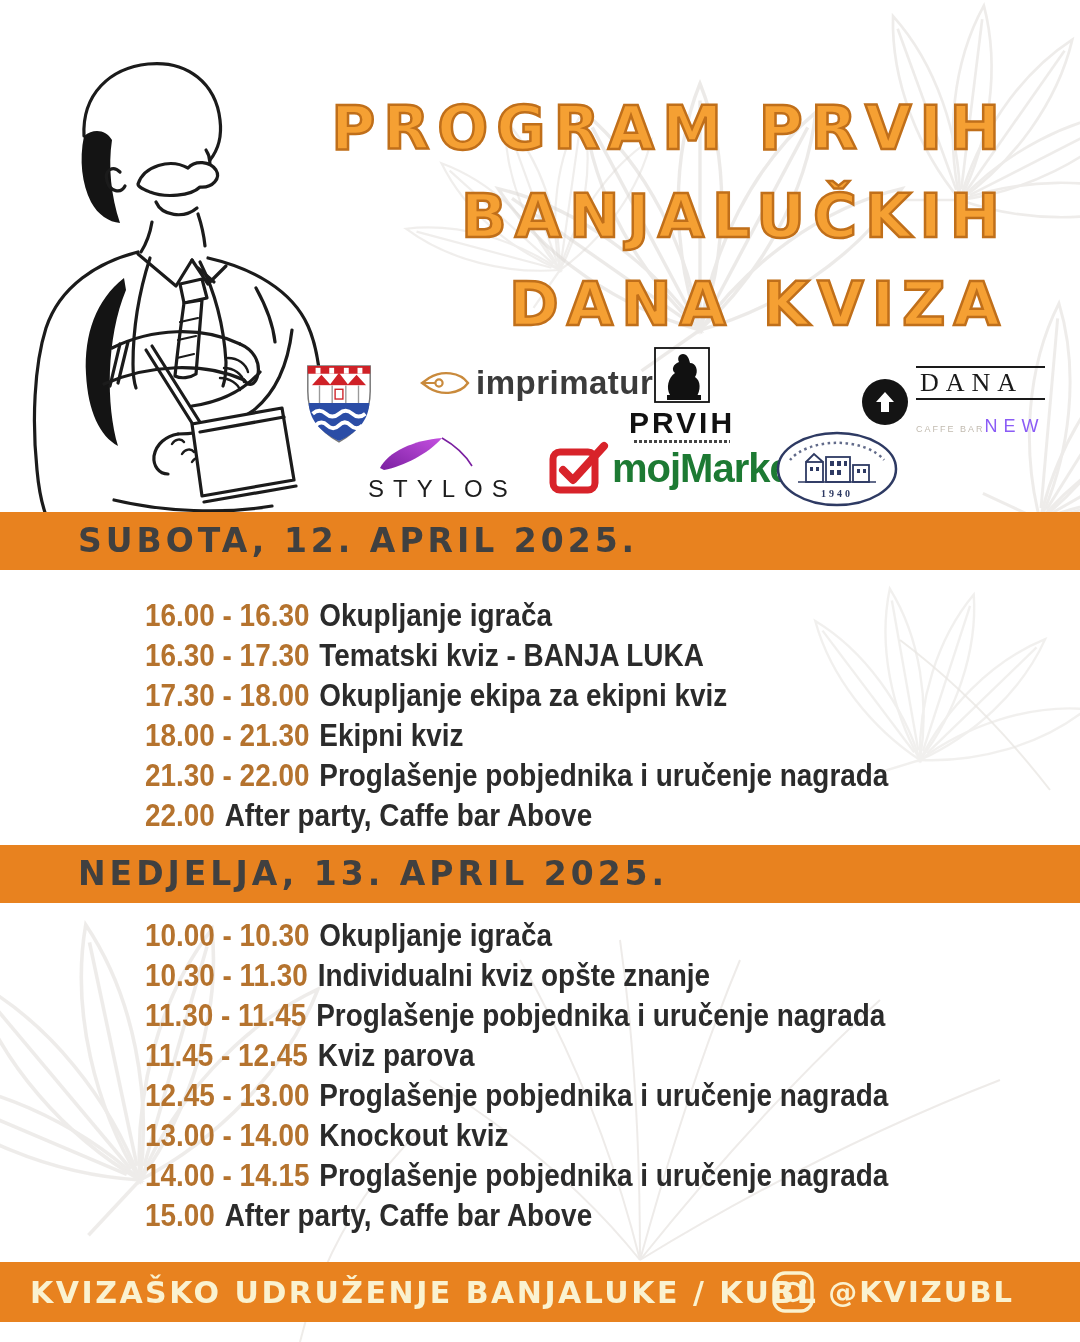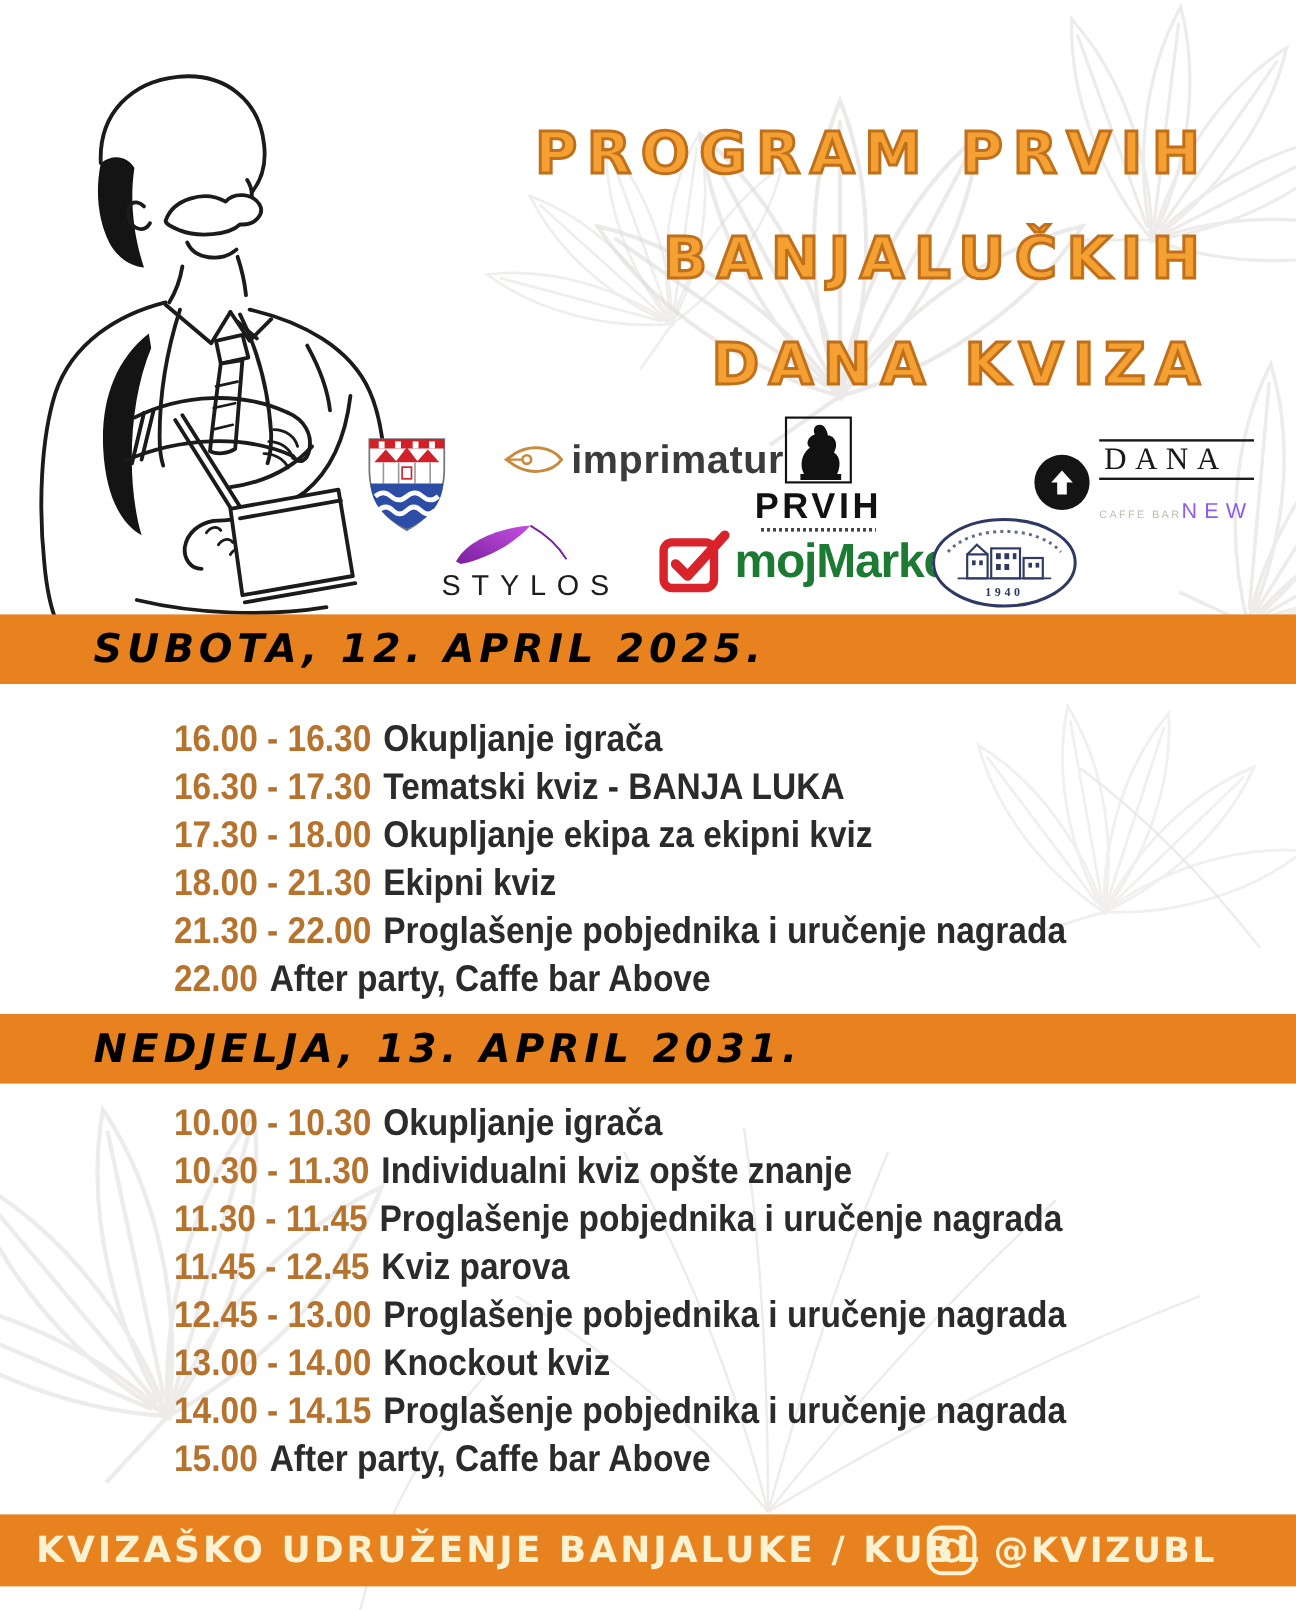--- a/index.html
+++ b/index.html
@@ -9,21 +9,21 @@
     font-family:"Liberation Sans", sans-serif;
   }
   
   .bg-leaves{position:absolute; left:0; top:0; width:1080px; height:1342px; pointer-events:none;}
   
   .man{position:absolute; left:-6px; top:26px; width:326px; height:492px;}
   
   .title{
     position:absolute; top:84px; right:72px; width:830px; text-align:right;
     font-family:"DejaVu Sans", sans-serif; font-weight:bold;
-    font-size:48px; line-height:88px; letter-spacing:8px;
+    font-size:60px; line-height:88px; letter-spacing:8px;
     color:#f5a033; -webkit-text-stroke:2.5px #c06f1a;
   }
   
   .logo{position:absolute; display:flex; align-items:center;}
   .logo-imprimatur{left:420px; top:364px; gap:6px;}
   .logo-imprimatur .word{font-size:33px; font-weight:bold; color:#3b3b3b; letter-spacing:0.5px;}
   .logo-kubl{left:632px; top:346px; flex-direction:column; width:100px;}
   .logo-kubl .word{font-family:"Liberation Sans",sans-serif; font-weight:bold; font-size:30px; letter-spacing:3px; color:#111; line-height:30px;}
   .logo-kubl .tiny{width:96px; height:3px; margin-top:2px;
      background:repeating-linear-gradient(90deg,#444 0 3px,transparent 3px 5px);}
@@ -37,22 +37,22 @@
   .logo-above .new{font-family:Liberation Sans, sans-serif; font-size:18px; letter-spacing:6px; color:#8b5cf6;margin-top:14px;}
   .logo-stylos{left:368px; top:436px; flex-direction:column; align-items:flex-start;}
   .logo-stylos .word{font-size:24px; letter-spacing:9px; color:#1d1d1d; font-weight:500; margin-top:1px;}
   .logo-mojmarket{left:548px; top:440px; gap:2px;}
   .logo-mojmarket .word{font-size:40px; font-weight:bold; color:#1d7a33; letter-spacing:-1px;}
   .logo-coat{left:300px; top:352px;}
   .logo-emblem{left:774px; top:430px;font-weight:bold;}
   
   .banner{
     position:absolute; left:0; width:1080px; height:58px; background:#e8821f;
-    color:#000000; font-family:"DejaVu Sans", sans-serif; font-weight:bold;
-    font-size:33px; letter-spacing:4px; line-height:58px; padding-left:78px; box-sizing:border-box;font-style:italic;
+    color:#404040; font-family:"DejaVu Sans", sans-serif; font-weight:bold;
+    font-size:33px; letter-spacing:4px; line-height:58px; padding-left:78px; box-sizing:border-box;
   }
   .banner-1{top:512px;}
   .banner-2{top:845px;}
   
   .sched{position:absolute; left:145px; display:flex; flex-direction:column;}
   .sched-1{top:596px;}
   .sched-2{top:916px;}
   .row{
     display:flex; align-items:baseline; gap:11px; height:40px; line-height:40px;
     font-size:31px; font-weight:bold; transform:scaleX(0.9); transform-origin:0 50%;
@@ -288,21 +288,21 @@
     <div class="row">
         <span class="t">21.30 - 22.00</span>
         <span class="d">Proglašenje pobjednika i uručenje nagrada</span>
       </div>
     <div class="row">
         <span class="t">22.00</span>
         <span class="d">After party, Caffe bar Above</span>
       </div>
   </div>
 
-  <div class="banner banner-2">NEDJELJA, 13. APRIL 2031.</div>
+  <div class="banner banner-2">NEDJELJA, 13. APRIL 2025.</div>
   <div class="sched sched-2">
     <div class="row">
         <span class="t">10.00 - 10.30</span>
         <span class="d">Okupljanje igrača</span>
       </div>
     <div class="row">
         <span class="t">10.30 - 11.30</span>
         <span class="d">Individualni kviz opšte znanje</span>
       </div>
     <div class="row">

